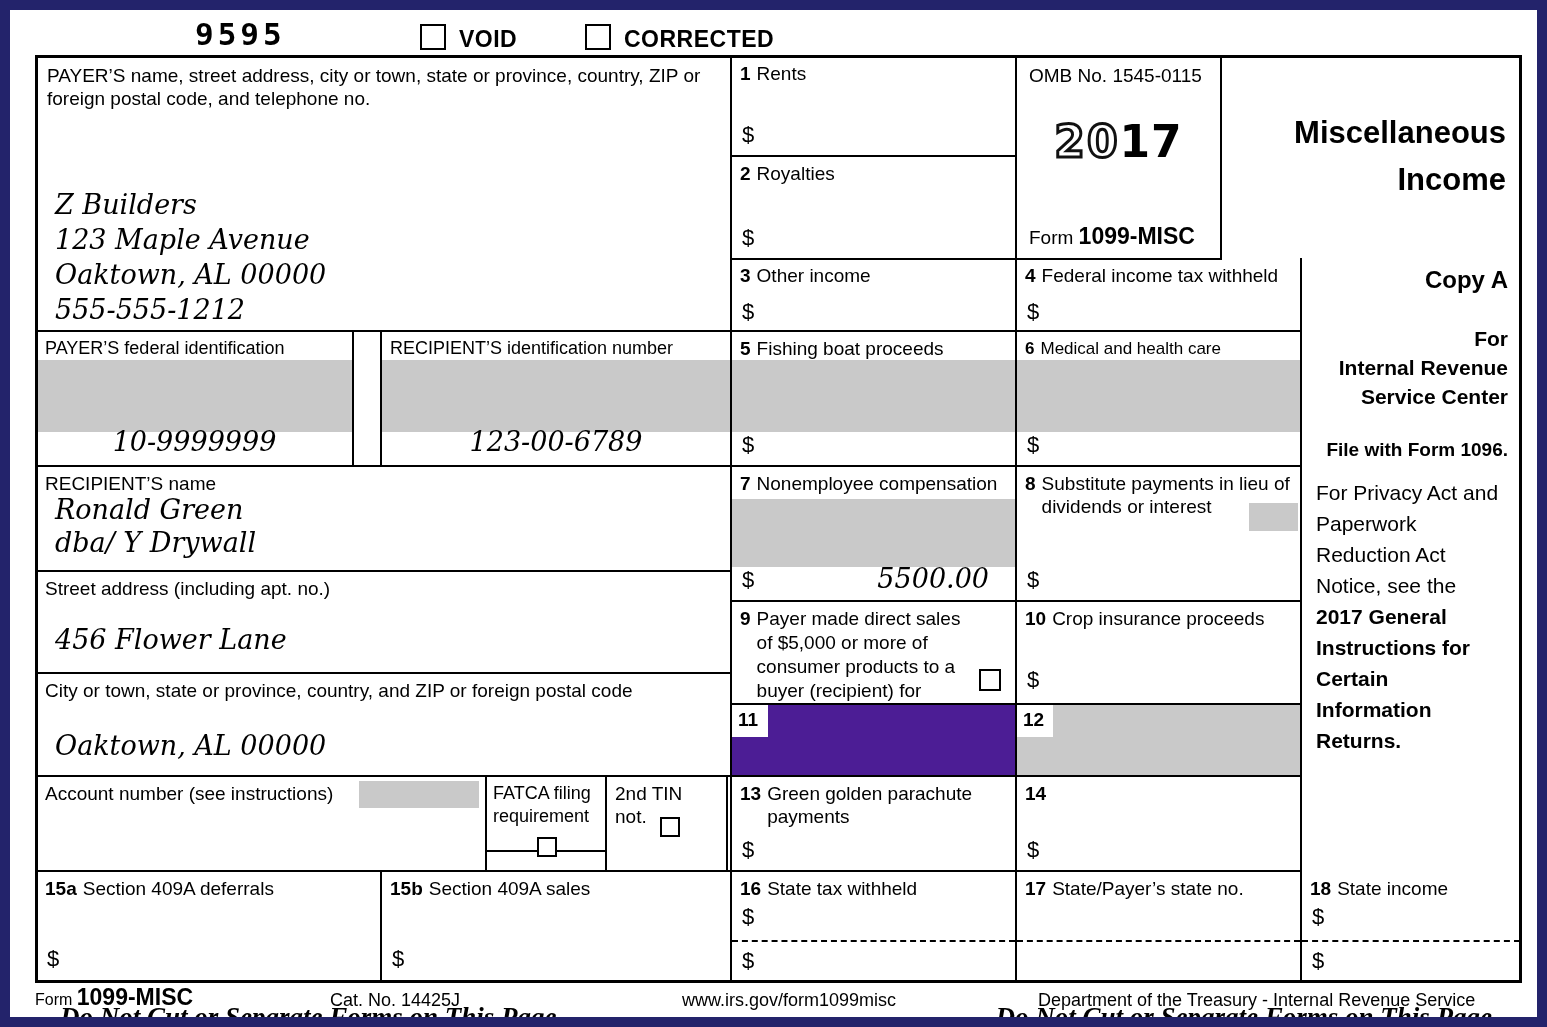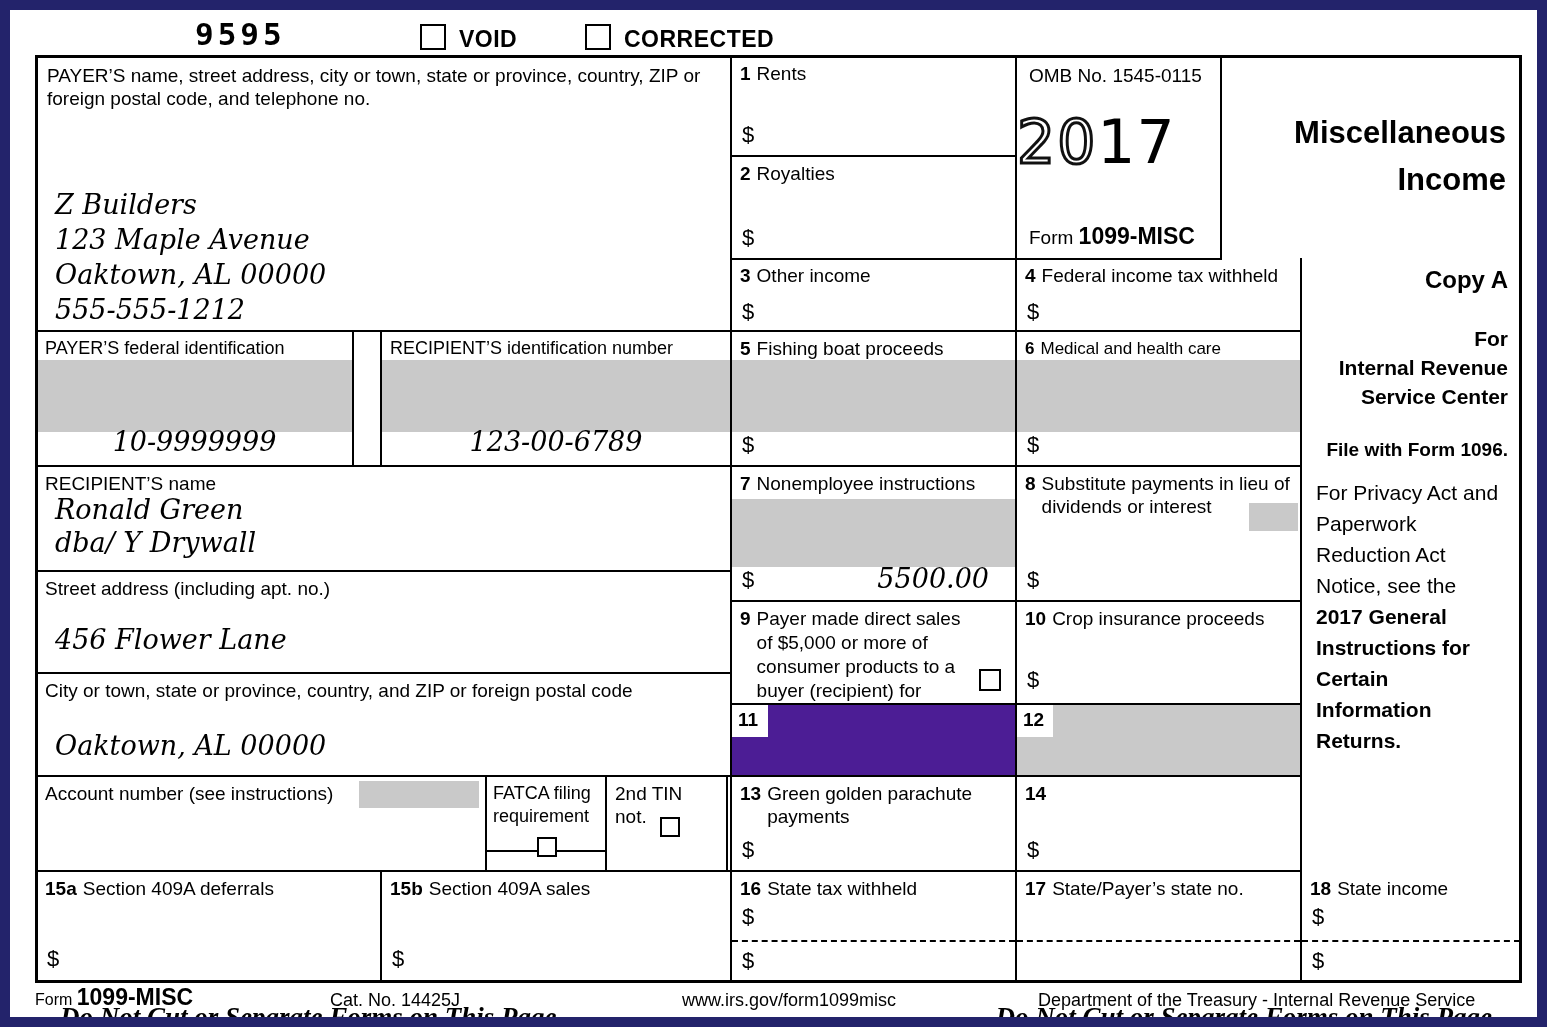--- a/index.html
+++ b/index.html
@@ -22,21 +22,21 @@
   .handlines div { line-height:35px; }
   .cval { position:absolute; bottom:8px; left:0; right:0; text-align:center; }
   .cb { position:absolute; border:2.5px solid #000; background:#fff; }
   .dash { position:absolute; left:0; right:0; border-top:2px dashed #000; }
   .patch { position:absolute; left:0; top:0; width:36px; height:32px; background:#fff; font-weight:bold; font-size:19px; padding:4px 0 0 6px; }
   
   .form-code { position:absolute; left:195px; top:16px; font-family:"DejaVu Sans Mono", monospace; font-weight:bold; font-size:31px; letter-spacing:4px; }
   .hdr-label { position:absolute; top:26px; font-size:23px; font-weight:600; letter-spacing:0.5px; }
   
   .omb-no { padding:8px 12px; font-size:19px; }
-  .year { margin-top:14px; font-family:"DejaVu Sans", sans-serif; font-weight:normal; font-size:60px; line-height:66px; }
+  .year { text-align:center; margin-top:14px; font-family:"DejaVu Sans", sans-serif; font-weight:bold; font-size:44px; line-height:66px; }
   .yr-outline { color:#fff; -webkit-text-stroke:3px #111; text-shadow:0 0 1px #000; letter-spacing:2px; }
   .yr-solid { color:#000; letter-spacing:1px; }
   .form-1099 { position:absolute; left:12px; bottom:8px; font-size:19px; }
   .form-1099 b { font-size:23px; }
   
   .misc-title { padding:54px 16px 0 0; text-align:right; font-weight:bold; font-size:31px; line-height:47px; }
   .rcol { padding:8px 14px; }
   .copy-a { text-align:right; font-weight:bold; font-size:24px; }
   .for-block { margin-top:30px; text-align:right; font-weight:bold; font-size:21px; line-height:29px; }
   .file-with { margin-top:28px; text-align:right; font-weight:bold; font-size:19px; white-space:nowrap; }
@@ -164,21 +164,21 @@
       <b>6</b>
       <span>Medical and health care payments</span>
     </div>
   <div class="gray" style="left:0; right:0; top:28px; height:72px;"></div>
   <div class="dollar" style="bottom:7px;">$</div>
 </div>
 
 <div class="cell" style="left:730px; top:465px; width:287px; height:137px;">
   <div class="lbl">
       <b>7</b>
-      <span>Nonemployee instructions</span>
+      <span>Nonemployee compensation</span>
     </div>
   <div class="gray" style="left:0; right:0; top:32px; height:68px;"></div>
   <div class="dollar" style="bottom:7px;">$</div>
   <div class="hand" style="position:absolute; right:26px; bottom:6px;">5500.00</div>
 </div>
 <div class="cell" style="left:1015px; top:465px; width:287px; height:137px;">
   <div class="lbl" style="padding-right:4px;">
       <b>8</b>
       <span>Substitute payments in lieu of dividends or interest</span>
     </div>

